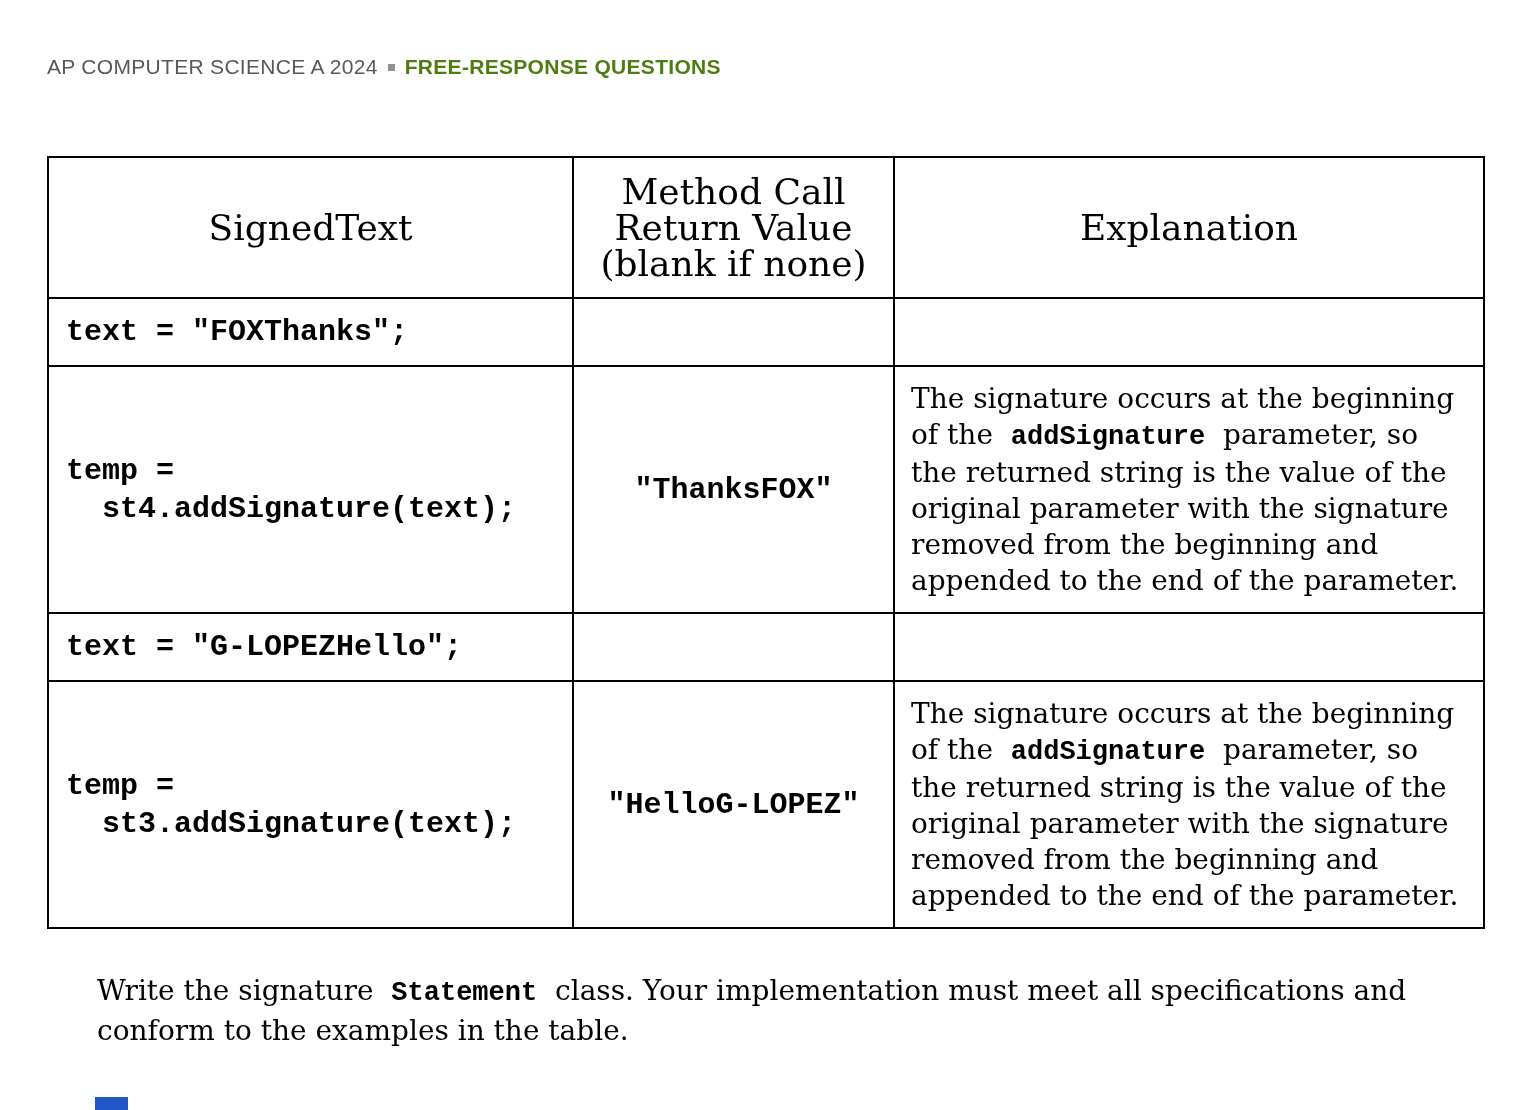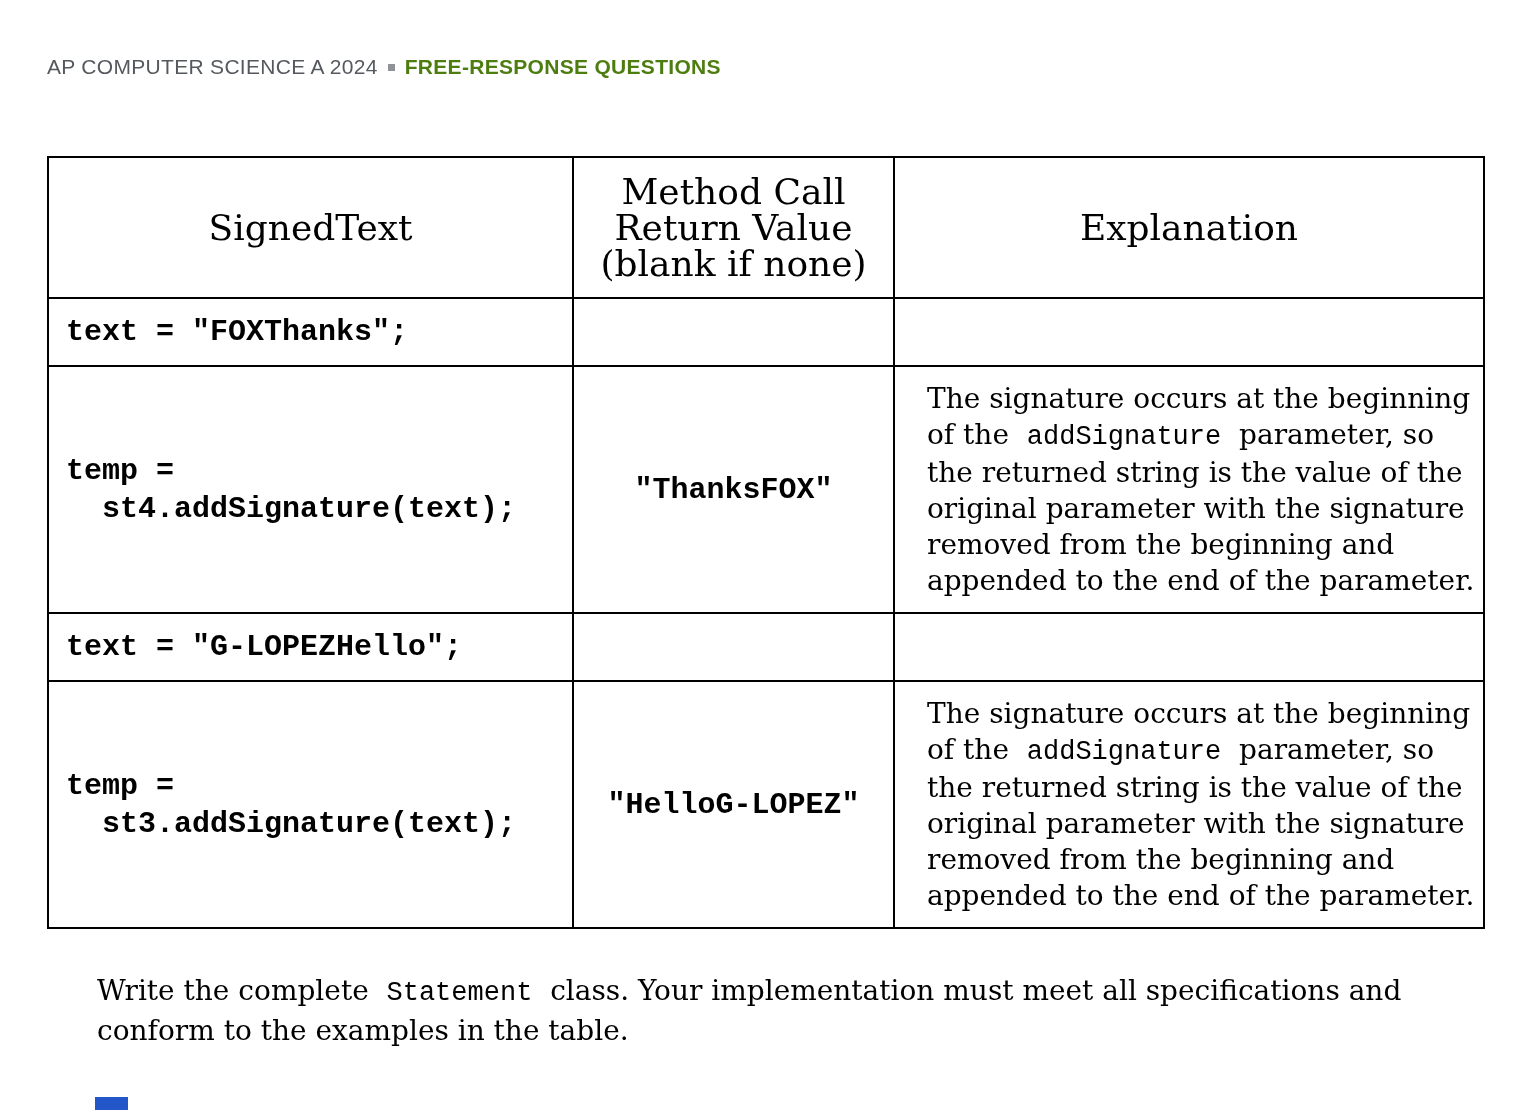--- a/index.html
+++ b/index.html
@@ -80,29 +80,29 @@
   }
   .code-return {
     font-family: "Liberation Mono", monospace;
     font-weight: 700;
     font-size: 30px;
     white-space: pre;
   }
   .cell-explanation { text-align: left; }
   .explanation-text {
     display: block;
-    padding-left: 32px;
+    padding-left: 16px;
     padding-right: 6px;
     font-size: 28px;
     line-height: 36px;
     white-space: pre-wrap;
   }
   .inline-code {
     font-family: "Liberation Mono", monospace;
-    font-weight: 400;
+    font-weight: 700;
     font-size: 27px;
   }
 
   
   .footer-paragraph {
     position: absolute;
     left: 97px;
     top: 972px;
     width: 1390px;
     font-size: 28px;
@@ -193,16 +193,16 @@
 of the  </span><span class="inline-code">addSignature</span><span>  parameter, so
 the returned string is the value of the
 original parameter with the signature
 removed from the beginning and
 appended to the end of the parameter.</span></span>
     </td>
   </tr>
 </tbody>
   </table>
 
-<div class="footer-paragraph"><span>Write the complete  </span><span class="inline-code">Statement</span><span>  class. Your implementation must meet all specifications and
+<div class="footer-paragraph"><span>Write the signature  </span><span class="inline-code">Statement</span><span>  class. Your implementation must meet all specifications and
 conform to the examples in the table.</span></div>
 
 <div class="blue-artifact"></div>
 
 </body></html>

